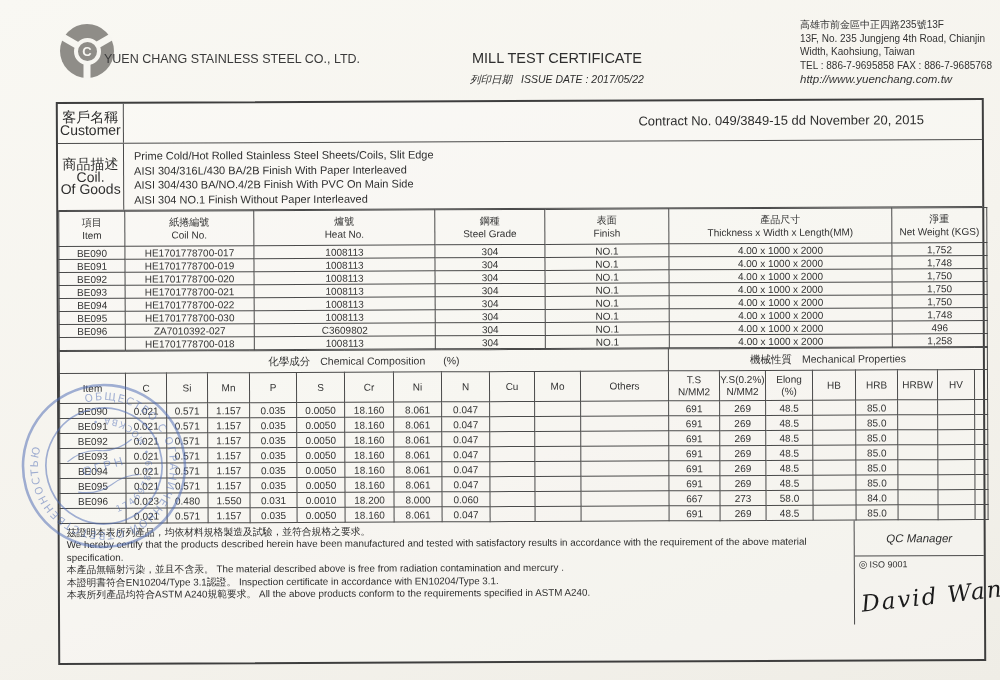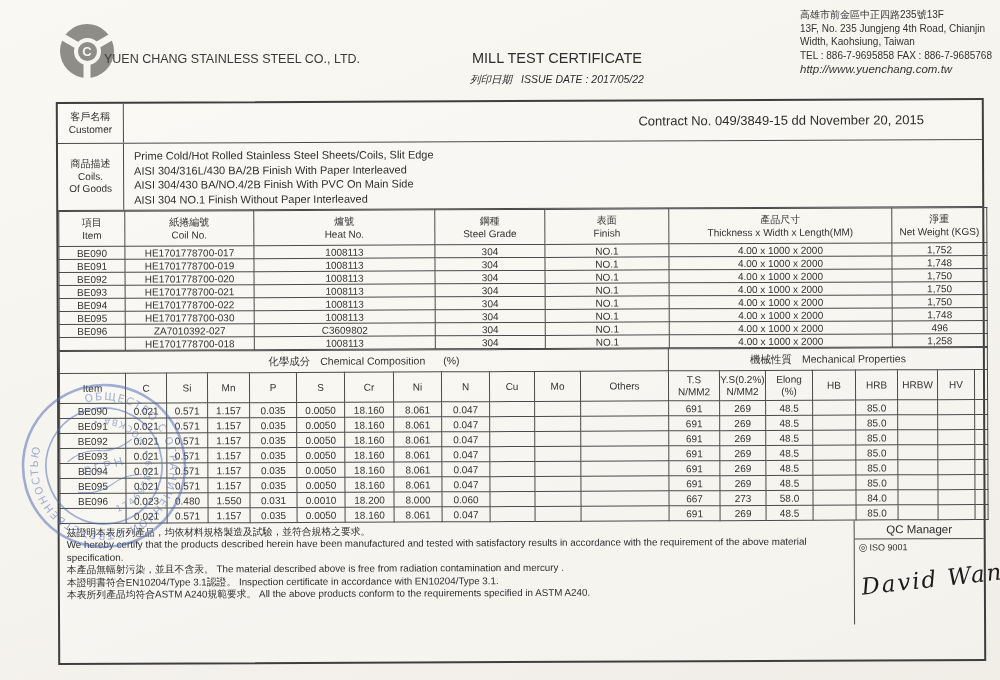--- a/index.html
+++ b/index.html
@@ -16,52 +16,52 @@
                border-radius:50%; background:#8f8d88; border:4px solid #f7f6f1;
                display:flex; align-items:center; justify-content:center;
                color:#f7f6f1; font-weight:bold; font-size:13px; }
   .company-zh { position:absolute; left:104px; top:29px; font-size:15px; letter-spacing:2px; color:#3a3a3a; }
   .company-en { position:absolute; left:104px; top:52px; font-size:12.5px; color:#3a3a3a; }
   .title-zh { position:absolute; left:432px; top:20px; width:250px; text-align:center;
               font-size:21px; letter-spacing:7px; color:#333; }
   .title-en { position:absolute; left:432px; top:50px; width:250px; text-align:center; font-size:14.5px; }
   .issue-line { position:absolute; left:432px; top:73px; width:250px; text-align:center; font-size:10.5px; }
   .issue-line span { margin:0 3px;font-style:italic; }
-  .addr { position:absolute; left:800px; top:8px; font-size:10px; line-height:13.5px; color:#333; }
+  .addr { position:absolute; left:800px; top:18px; font-size:10px; line-height:13.5px; color:#333; }
   .addr .web { font-size:11.5px; margin-top:1px;font-style:italic; }
 
   
   .doc { position:absolute; left:57px; top:100px; width:928px; height:563px;
          border:2px solid #3e3e3e; transform:rotate(-0.25deg); background:rgba(255,255,255,0.25); }
   .row { display:flex; border-bottom:1px solid #4a4a4a; }
   .customer-row { height:40px; }
   .desc-row { height:67px; }
   .label-cell { flex:0 0 66px; border-right:1px solid #4a4a4a; display:flex; flex-direction:column;
-                align-items:center; justify-content:center; font-size:10px; line-height:12.5px; text-align:center; }
+                align-items:center; justify-content:center; font-size:14px; line-height:12.5px; text-align:center; }
   .customer-content { flex:1; display:flex; align-items:center; justify-content:flex-end;
                       padding-right:58px; font-size:13px; }
   .desc-content { flex:1; padding:5px 10px; font-size:11px; line-height:14.6px; }
 
   table { border-collapse:collapse; table-layout:fixed; width:100%; }
   th, td { border:1px solid #4a4a4a; font-weight:normal; text-align:center; overflow:hidden;
            white-space:nowrap; font-size:10px; color:#333; }
   .products thead th { height:35px; line-height:13px; padding:2px 0; }
   .products td { height:13px; padding:0 2px; }
 
   .chemmech .sec-hdr th { height:22px; font-size:10.5px; }
   .chemmech .sec-hdr .pct { margin-left:18px; }
   .chemmech .sec-hdr .zh { margin-right:10px; }
   .chemmech .col-hdr th { height:30px; line-height:12px; padding:1px 0; }
   .chemmech td { height:15px; padding:0 1px; }
 
   .certify-row { display:flex; height:104px; border-bottom:none; }
   .certify-text { flex:1; padding:3px 7px; font-size:9.8px; line-height:12.4px; text-align:left; }
   .qc-box { flex:0 0 130px; border-left:1px solid #4a4a4a; display:flex; flex-direction:column; }
-  .qc-hdr { height:19px; border-bottom:1px solid #4a4a4a; display:flex; align-items:center;
-            justify-content:center; font-size:11.5px; }
+  .qc-hdr { height:36px; border-bottom:1px solid #4a4a4a; display:flex; align-items:center;
+            justify-content:center; font-size:11.5px;font-style:italic; }
   .qc-body { position:relative; flex:1; }
   .iso { position:absolute; top:3px; left:4px; font-size:9px; display:flex; align-items:center; gap:2px; }
   .iso-icon { font-size:10px; line-height:10px; }
   .signature { position:absolute; left:6px; top:26px; font-family:"DejaVu Serif", serif;
                font-style:italic; font-size:23px; letter-spacing:2px; color:#1b1b1b;
                transform:rotate(-6deg); white-space:nowrap; }
 
   
   .stamp { position:absolute; left:18px; top:380px; width:172px; height:172px; opacity:0.52;
            transform:rotate(-16deg); pointer-events:none; }
@@ -101,21 +101,21 @@
         <div>Customer</div>
       </div>
       <div class="customer-content">
         <span>Contract No. 049/3849-15 dd November 20, 2015</span>
       </div>
     </div>
 
     <div class="row desc-row">
       <div class="label-cell">
         <div>商品描述</div>
-        <div>Coils.</div>
+        <div>Coil.</div>
         <div>Of Goods</div>
       </div>
       <div class="desc-content">
         <div>Prime Cold/Hot Rolled Stainless Steel Sheets/Coils, Slit Edge</div>
         <div>AISI 304/316L/430 BA/2B Finish With Paper Interleaved</div>
         <div>AISI 304/430 BA/NO.4/2B Finish With PVC On Main Side</div>
         <div>AISI 304 NO.1 Finish Without Paper Interleaved</div>
       </div>
     </div>
 

